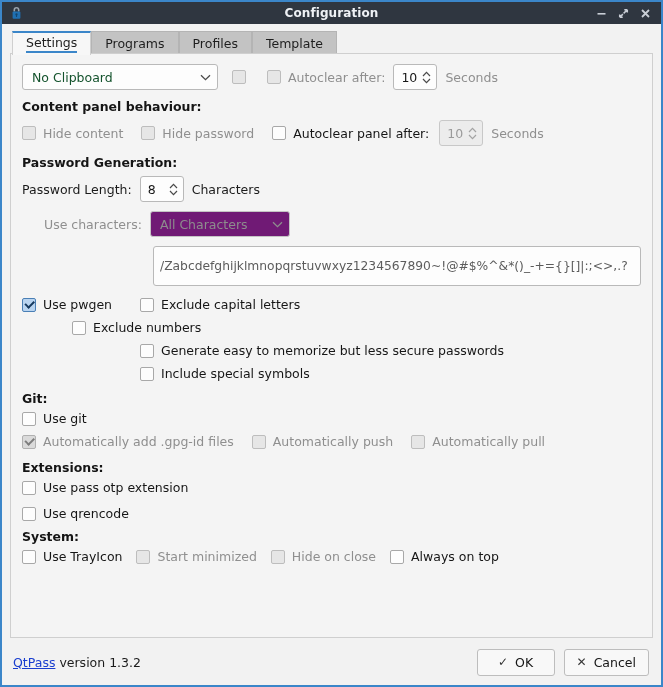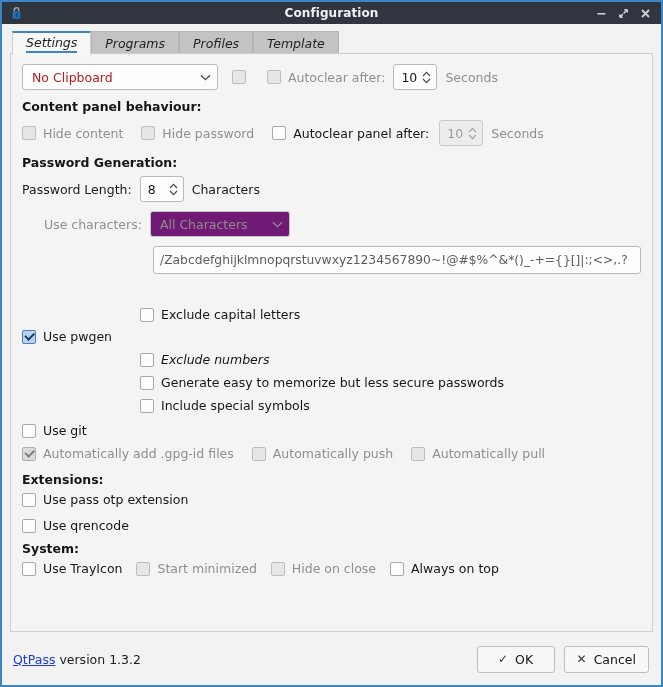--- a/index.html
+++ b/index.html
@@ -79,21 +79,20 @@
 
   
   .tabstrip {
     height: 30px;
     flex: none;
     display: flex;
     align-items: flex-end;
     padding: 6px 0 0 10px;
     background: #f2f2f2;
     box-sizing: border-box;
-    font-style: italic;
   }
   .tab {
     height: 24px;
     box-sizing: border-box;
     padding: 0 13px;
     display: flex;
     align-items: center;
     justify-content: center;
     font-size: 12.5px;
     color: #1e1e1e;
@@ -152,21 +151,21 @@
   .combo {
     height: 26px;
     box-sizing: border-box;
     border: 1px solid #b9b9b9;
     border-radius: 3px;
     background: #fdfdfd;
     display: inline-flex;
     align-items: center;
     padding: 0 6px 0 9px;
     font-size: 12.5px;
-    color: #b91c1c;
+    color: #14532d;
   }
   .combo .cval { flex: 1 1 auto; }
   .combo .chev {
     margin-left: 14px;
     color: #4a4a4a;
     display: flex;
     align-items: center;
   }
   .combo.disabled {
     background: #701a75;
@@ -201,21 +200,21 @@
     margin-left: 2px;
   }
   .spin.disabled {
     background: #ececec;
     border-color: #c8c8c8;
     color: #9a9a9a;
   }
   .spin.disabled .arrows { color: #a3a3a3; }
 
   .textfield {
-    height: 28px;
+    height: 40px;
     box-sizing: border-box;
     border: 1px solid #b9b9b9;
     border-radius: 3px;
     background: #fdfdfd;
     display: flex;
     align-items: center;
     padding: 0 5px 0 6px;
     font-size: 12.3px;
     color: #5c5c5c;
     overflow: hidden;
@@ -269,21 +268,21 @@
     border-bottom-color: #7d7d7d;
   }
   .label-dim { color: #8f8f8f; }
 
   
   .subrow { display: flex; align-items: center; margin-bottom: 8px; }
 
   
   .footer {
     flex: none;
-    height: 52px;
+    height: 46px;
     display: flex;
     align-items: center;
     padding: 0 12px 0 11px;
     background: #f2f2f2;
     box-sizing: border-box;
   }
   .version-line {
     font-size: 12.5px;
     color: #1b1b1b;
   }
@@ -452,51 +451,52 @@
       </div>
     </div>
 
     <div class="row" style="margin-left:131px; margin-bottom:11px;">
       <div class="textfield" style="width:507px;">
         <span>/Zabcdefghijklmnopqrstuvwxyz1234567890~!@#$%^&amp;*()_-+={}[]|:;&lt;&gt;,.?</span>
       </div>
     </div>
 
     <div class="subrow">
-      <label class="cb checked" style="width:118px;margin-top:44px;">
+      <label class="cb checked" style="width:118px;">
         <span class="box"></span>
         <span>Use pwgen</span>
       </label>
       <label class="cb">
         <span class="box"></span>
         <span>Exclude capital letters</span>
       </label>
     </div>
 
-    <div class="subrow" style="margin-left:118px;font-style:italic;">
+    <div class="subrow" style="margin-left:50px;">
       <label class="cb">
         <span class="box"></span>
         <span>Exclude numbers</span>
       </label>
     </div>
 
     <div class="subrow" style="margin-left:118px;">
       <label class="cb">
         <span class="box"></span>
         <span>Generate easy to memorize but less secure passwords</span>
       </label>
     </div>
 
     <div class="subrow" style="margin-left:118px; margin-bottom:10px;">
       <label class="cb">
         <span class="box"></span>
         <span>Include special symbols</span>
       </label>
     </div>
 
+    <div class="sect-title tight">Git:</div>
     <div class="subrow">
       <label class="cb">
         <span class="box"></span>
         <span>Use git</span>
       </label>
     </div>
     <div class="subrow" style="margin-bottom:11px;">
       <label class="cb disabled checked">
         <span class="box"></span>
         <span>Automatically add .gpg-id files</span>

